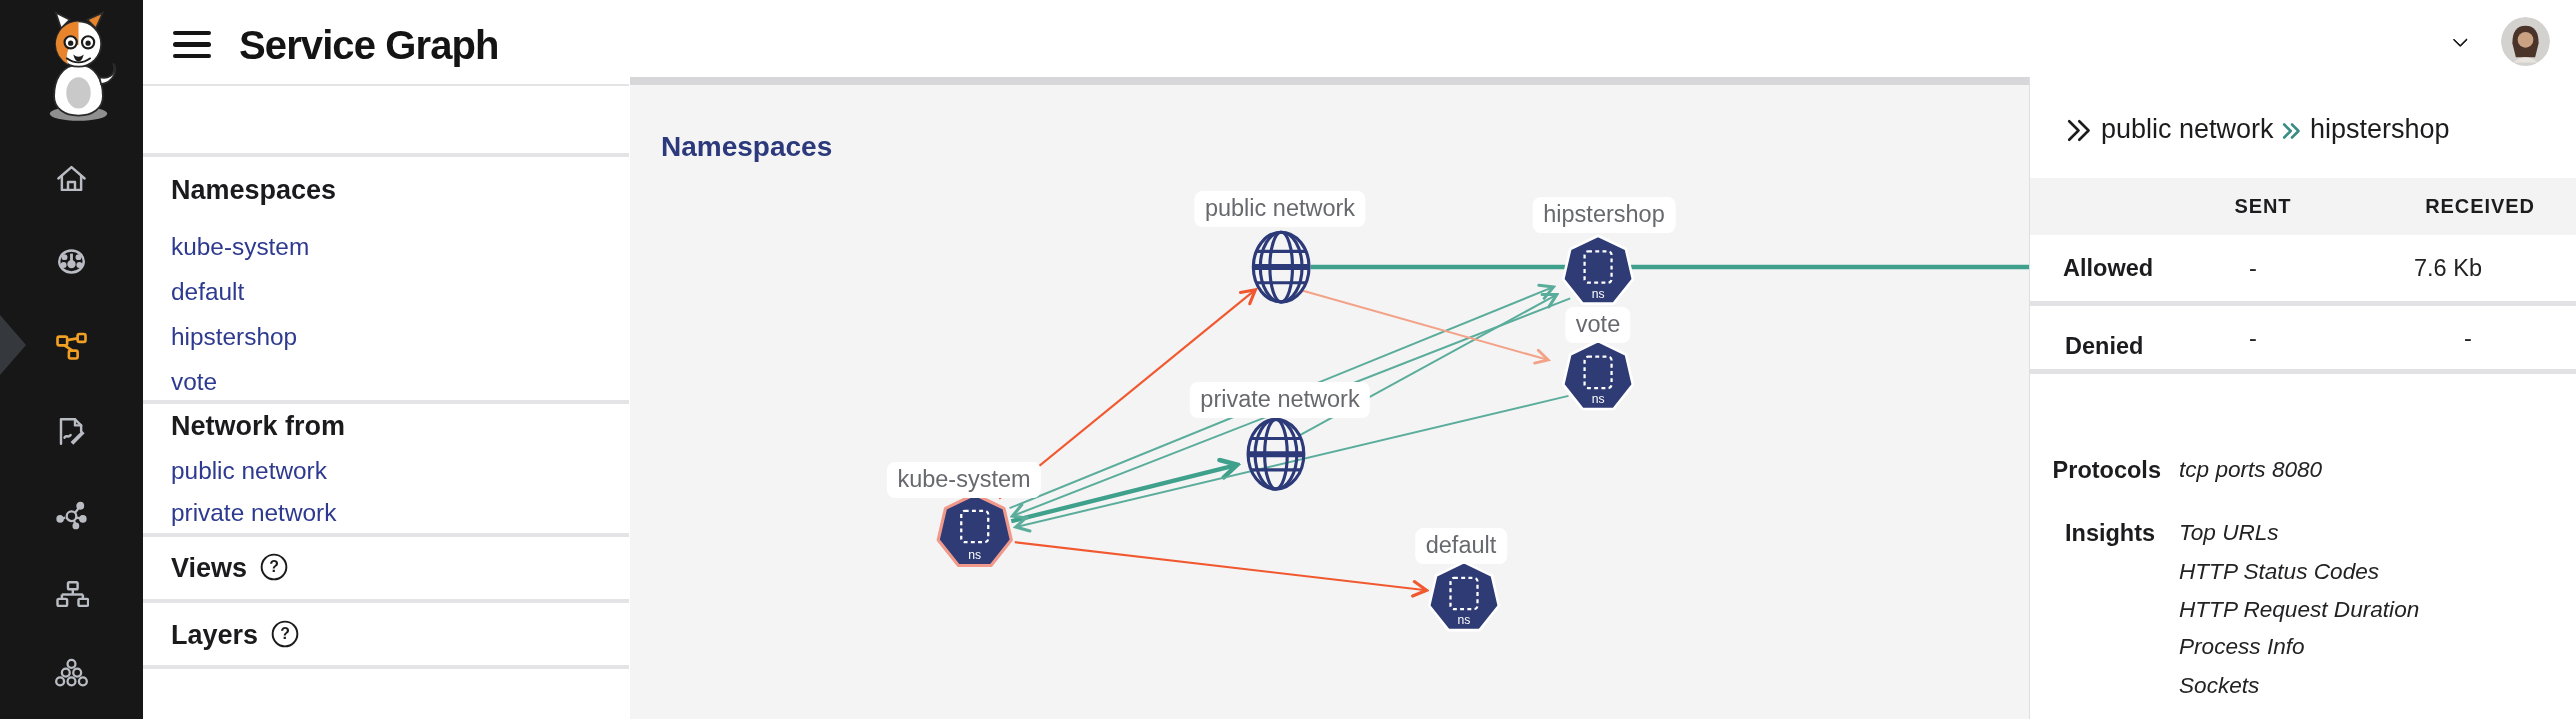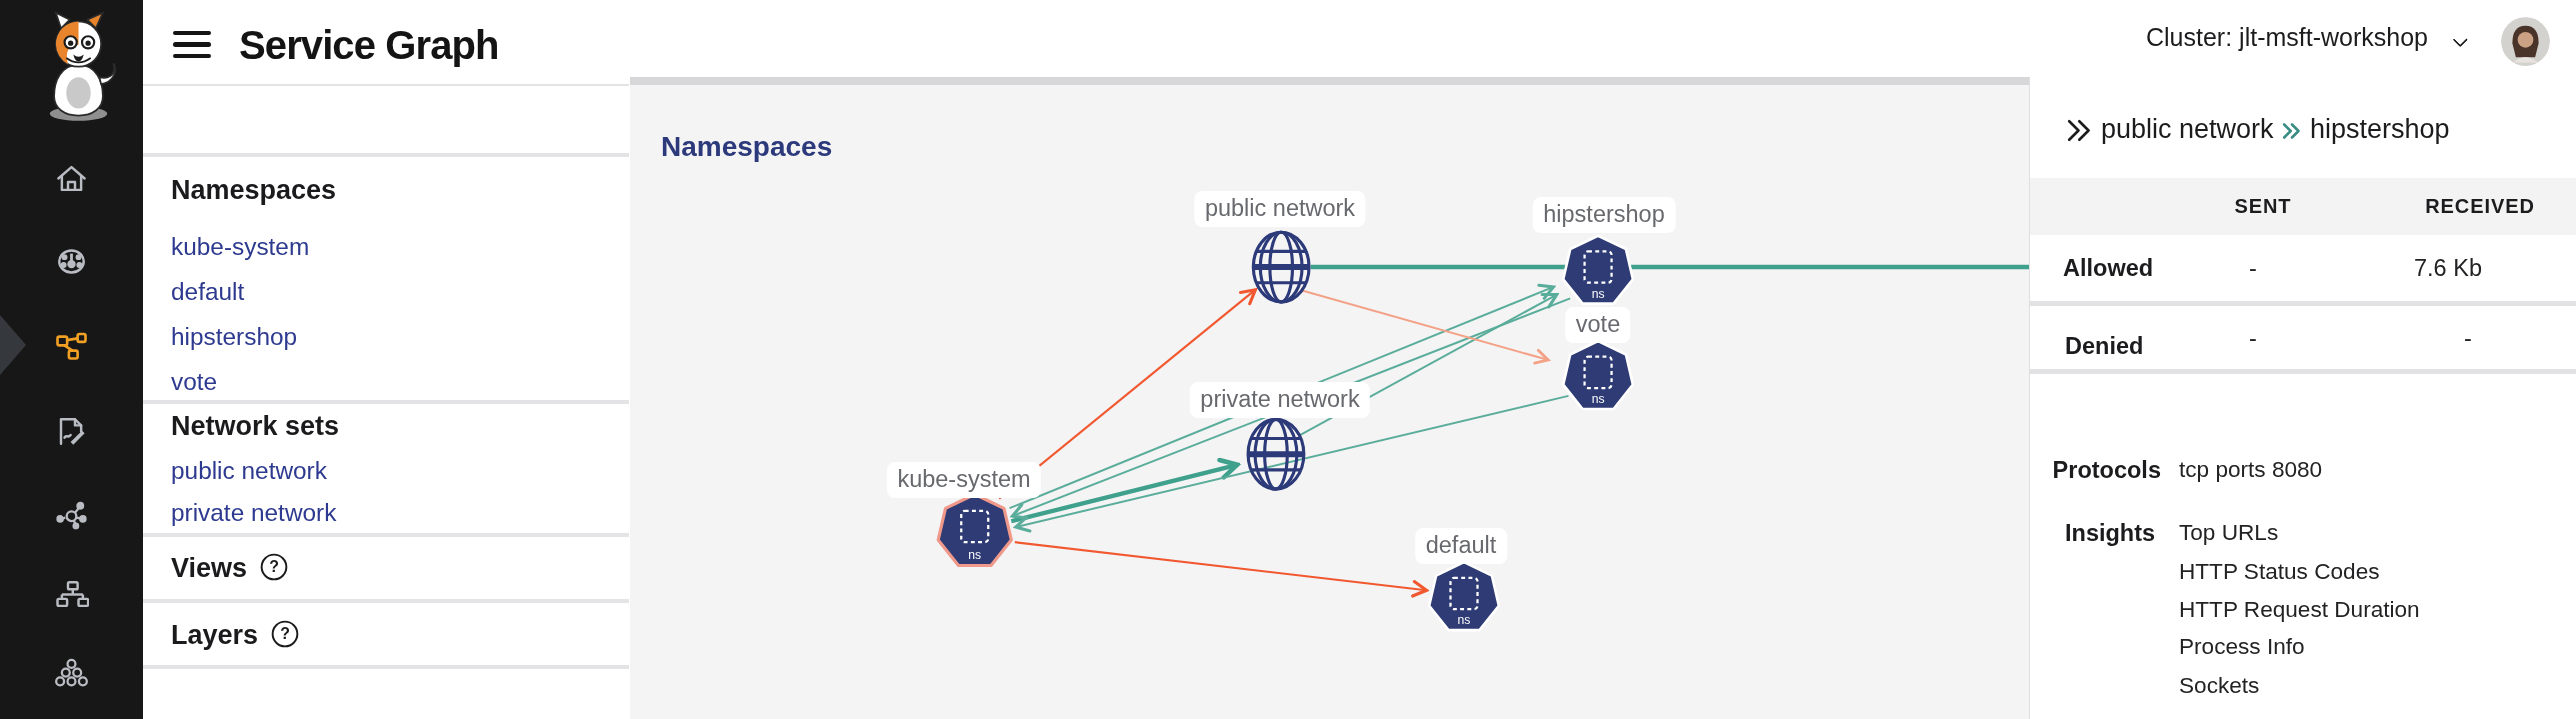--- a/index.html
+++ b/index.html
@@ -51,21 +51,21 @@
              border-left:0.9px solid #dfdfe2; }
   #breadcrumb { position:absolute; left:0; top:0; width:547px; height:101px; }
   #collapse-icon { position:absolute; left:33px; top:38px; cursor:pointer; }
   .crumb { font-size:27px; color:#1c1c1e; font-weight:500; }
   #crumb-row { position:absolute; left:71px; top:37px; display:flex; align-items:center; }
   .gray-bar { position:absolute; left:0; width:547px; background:#f3f3f4; }
   .col-head { position:absolute; top:17.4px; font-size:20px; font-weight:bold; letter-spacing:0.9px; color:#1c1c1e; transform:translateX(-50%);margin-left:12px; }
   .row-label { position:absolute; font-size:23.5px; font-weight:bold; color:#1c1c1e; }
   .cell { position:absolute; font-size:23.5px; color:#232325; transform:translateX(-50%); }
   .sep { position:absolute; left:0; width:547px; height:5.2px; background:#e2e2e5; }
-  .insight { position:absolute; left:149px; font-size:22.6px; color:#232325; }
+  .insight { position:absolute; left:149px; font-size:22.6px; color:#232325;font-style:italic; }
 
   
   #topbar-right { position:absolute; left:2029px; top:0; width:547px; height:77px; background:#fff; }
   #cluster-select { position:absolute; right:148px; top:22.6px; font-size:25px; color:#1c1c1e; cursor:pointer; }
   #cluster-chevron { position:absolute; right:111px; top:31px; }
   #avatar { position:absolute; right:26px; top:17.4px; width:49px; height:49px; border-radius:50%; overflow:hidden; cursor:pointer; }
   #header-mid { position:absolute; left:630px; top:0; width:1399px; height:77px; background:#fff; }
 </style>
 </head>
 <body>
@@ -179,21 +179,21 @@
 
   <div class="sec-header" style="top:175px">Namespaces</div>
   <div class="chev-box" style="top:179px"><span class="chev up"></span></div>
   <div class="nav-item" style="top:233px">kube-system</div>
   <div class="nav-item" style="top:278px">default</div>
   <div class="nav-item" style="top:323px">hipstershop</div>
   <div class="nav-item" style="top:368px">vote</div>
 
   <div class="hdiv" style="top:400px;height:4.4px"></div>
 
-  <div class="sec-header" style="top:411px">Network sets</div>
+  <div class="sec-header" style="top:411px">Network from</div>
   <div class="chev-box" style="top:415px"><span class="chev up"></span></div>
   <div class="nav-item" style="top:457px">public network</div>
   <div class="nav-item" style="top:499px">private network</div>
 
   <div class="hdiv" style="top:533px;height:4.4px"></div>
 
   <div class="sec-header" style="top:552px">
     <span>Views</span><span class="qmark"><svg width="30" height="30" viewBox="0 0 34 34" fill="none" stroke="#1b1b1d" stroke-width="2.2" style="font-size:31px">
           <circle cx="17" cy="17" r="14"></circle>
           <text x="17" y="23" text-anchor="middle" font-size="18" stroke="none" fill="#1b1b1d" font-family="Liberation Sans, sans-serif">?</text>
@@ -209,21 +209,20 @@
           <text x="17" y="23" text-anchor="middle" font-size="18" stroke="none" fill="#1b1b1d" font-family="Liberation Sans, sans-serif">?</text>
         </svg></span>
   </div>
   <div class="chev-box" style="top:619px"><span class="chev down"></span></div>
 
   <div class="hdiv" style="top:665px;height:4.4px"></div>
 </div>
 
 <div id="header-mid"></div>
 <div id="topbar-right">
-  <div id="cluster-select">Cluster: jlt-msft-workshop</div>
   <div id="cluster-chevron"><span class="chev down" style="border-width:0 2.6px 2.6px 0;width:10.5px;height:10.5px"></span></div>
   <div id="avatar">
     <svg width="49" height="49" viewBox="0 0 56 56">
       <circle cx="28" cy="28" r="28" fill="#d4d2cf"></circle>
       <path d="M13,30 q0,-20 15,-20 q15,0 15,20 l-4,16 h-22 Z" fill="#4a342a"></path>
       <circle cx="28" cy="26" r="9" fill="#caa183"></circle>
       <path d="M14,52 q14,-12 28,0 Z" fill="#e9e3df"></path>
     </svg>
   </div>
 </div>

